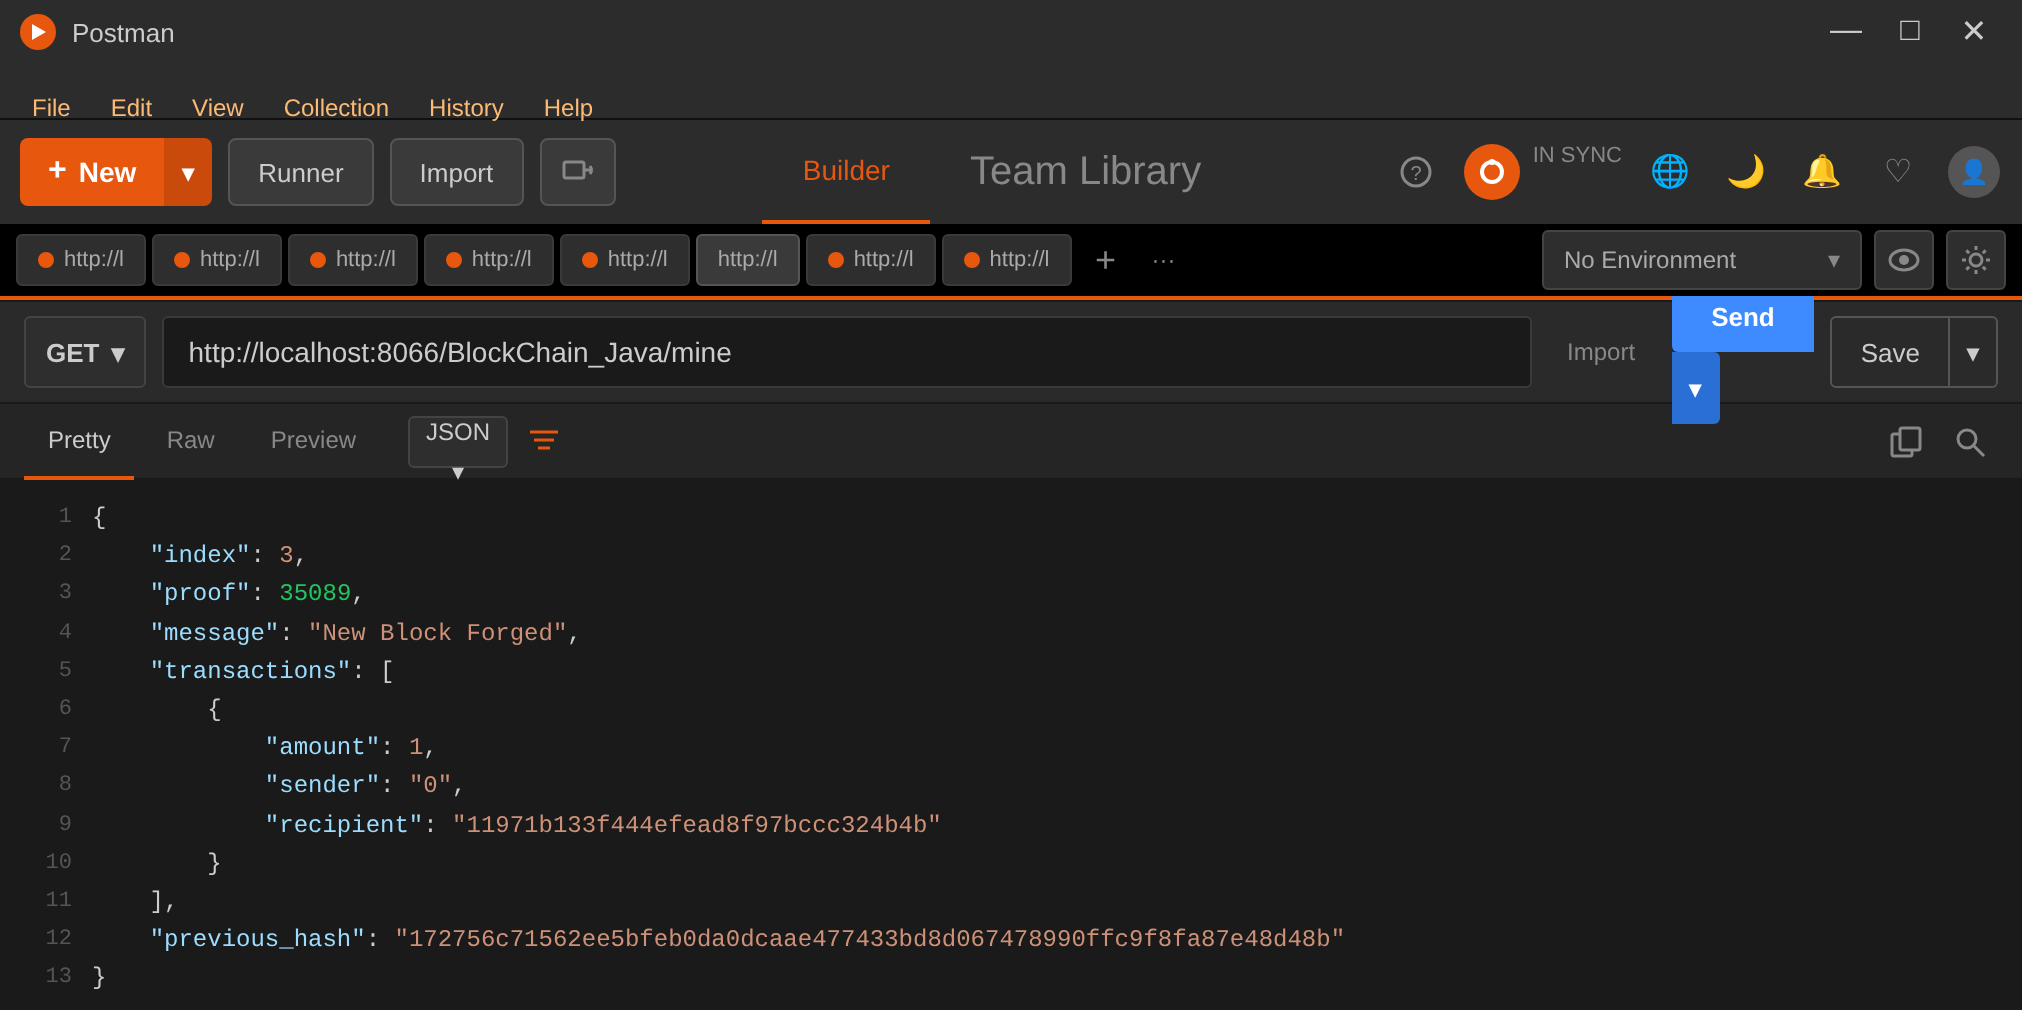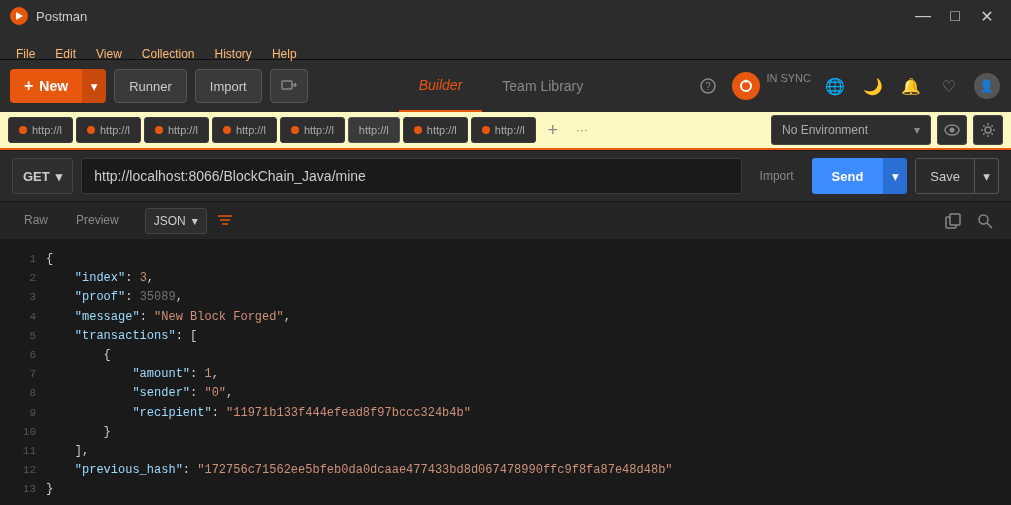--- a/index.html
+++ b/index.html
@@ -16,22 +16,22 @@
     
     .menubar { background: #2c2c2c; height: 28px; display: flex; align-items: center; padding: 0 8px; gap: 4px; border-bottom: 1px solid #111; }
     .menu-item { color: #fdba74; font-size: 12px; padding: 4px 8px; cursor: pointer; border-radius: 3px; margin-top: 16px; }
 
     
     .toolbar { background: #2c2c2c; height: 52px; display: flex; align-items: center; padding: 0 10px; gap: 8px; }
     .btn-new { background: #e8570e; border: none; color: white; font-size: 14px; font-weight: bold; padding: 0 14px; height: 34px; border-radius: 4px 0 0 4px; cursor: pointer; display: flex; align-items: center; gap: 6px; }
     .btn-new-arrow { background: #c94a0b; border: none; color: white; height: 34px; width: 24px; border-radius: 0 4px 4px 0; cursor: pointer; display: flex; align-items: center; justify-content: center; }
     .btn-toolbar { background: #3a3a3a; border: 1px solid #555; color: #ccc; font-size: 13px; padding: 0 14px; height: 34px; border-radius: 4px; cursor: pointer; }
     .toolbar-center { flex: 1; display: flex; justify-content: center; gap: 0; }
-    .tab-builder { color: #e8570e; font-size: 14px; padding: 0 20px; height: 52px; display: flex; align-items: center; border-bottom: 2px solid #e8570e; cursor: pointer; font-style: italic; }
-    .tab-teamlib { color: #888; font-size: 14px; padding: 0 20px; height: 52px; display: flex; align-items: center; cursor: pointer; }
+    .tab-builder { color: #e8570e; font-size: 14px; padding: 0 20px; height: 52px; display: flex; align-items: center; border-bottom: 2px solid #e8570e; cursor: pointer; }
+    .tab-teamlib { color: #888; font-size: 20px; padding: 0 20px; height: 52px; display: flex; align-items: center; cursor: pointer; }
     .toolbar-right { display: flex; align-items: center; gap: 10px; }
     .sync-area { display: flex; align-items: flex-start; gap: 6px; }
     .sync-circle { width: 28px; height: 28px; background: #e8570e; border-radius: 50%; display: flex; align-items: center; justify-content: center; }
     .sync-text { color: #888; font-size: 11px; }
     .icon-btn { background: none; border: none; color: #888; font-size: 16px; cursor: pointer; width: 28px; height: 28px; display: flex; align-items: center; justify-content: center; }
     .request-tab { background: #2e2e2e; border: 1px solid #3a3a3a; color: #aaa; font-size: 11px; padding: 0 10px; height: 26px; border-radius: 3px; cursor: pointer; display: flex; align-items: center; gap: 5px; max-width: 80px; overflow: hidden; white-space: nowrap; }
     .request-tab.active { background: #3a3a3a; border-color: #555; }
     .dot { width: 8px; height: 8px; border-radius: 50%; background: #e8570e; flex-shrink: 0; }
     .tab-add { background: none; border: none; color: #888; font-size: 18px; cursor: pointer; width: 28px; height: 28px; display: flex; align-items: center; justify-content: center; }
     .tab-more { background: none; border: none; color: #888; font-size: 12px; cursor: pointer; padding: 0 6px; }
@@ -45,34 +45,34 @@
     .params-btn { background: none; border: none; color: #888; font-size: 12px; cursor: pointer; padding: 0 10px; }
     .btn-send { background: #3d8bff; border: none; color: white; font-size: 13px; font-weight: bold; padding: 0 20px; height: 36px; border-radius: 3px 0 0 3px; cursor: pointer; }
     .btn-send-arrow { background: #2a6fd6; border: none; color: white; height: 36px; width: 24px; border-radius: 0 3px 3px 0; cursor: pointer; display: flex; align-items: center; justify-content: center; }
     .btn-save { background: none; border: 1px solid #555; color: #ccc; font-size: 13px; padding: 0 14px; height: 36px; border-radius: 3px 0 0 3px; cursor: pointer; }
     .btn-save-arrow { background: none; border: 1px solid #555; border-left: none; color: #ccc; height: 36px; width: 24px; border-radius: 0 3px 3px 0; cursor: pointer; display: flex; align-items: center; justify-content: center; }
 
     
     .response-tabs { background: #252525; height: 38px; display: flex; align-items: center; padding: 0 12px; gap: 4px; border-bottom: 1px solid #1a1a1a; }
     .resp-tab { color: #888; font-size: 12px; padding: 0 12px; height: 38px; display: flex; align-items: center; cursor: pointer; border-bottom: 2px solid transparent; }
     .resp-tab.active { color: #ccc; border-bottom: 2px solid #e8570e; }
-    .format-select { background: #2e2e2e; border: 1px solid #444; color: #ccc; font-size: 12px; padding: 0 8px; height: 26px; border-radius: 3px; display: flex; align-items: center; gap: 6px; cursor: pointer; margin-left: 10px; }
+    .format-select { background: #2e2e2e; border: 1px solid #444; color: #ccc; font-size: 12px; padding: 0 8px; height: 26px; border-radius: 3px; display: flex; align-items: center; gap: 6px; cursor: pointer; margin-left: 10px; flex-direction: column; }
     .resp-icon-btn { background: none; border: none; color: #888; font-size: 16px; cursor: pointer; width: 28px; height: 28px; display: flex; align-items: center; justify-content: center; }
     .resp-right { margin-left: auto; display: flex; align-items: center; gap: 4px; }
 
     
     .code-area { background: #1a1a1a; flex: 1; padding: 10px 0; font-family: 'Courier New', monospace; font-size: 12px; line-height: 1.6; overflow: auto; }
     .code-line { display: flex; align-items: flex-start; padding: 0 8px; }
     .line-num { color: #555; width: 28px; text-align: right; margin-right: 10px; flex-shrink: 0; user-select: none; font-size: 11px; padding-top: 1px; }
     .code-content { color: #ccc; white-space: pre; }
     .c-brace { color: #ccc; }
     .c-key { color: #9cdcfe; }
     .c-num { color: #ce9178; }
     .c-str { color: #ce9178; }
-    .c-orange { color: #737373; }
+    .c-orange { color: #22c55e; }
 
     .orange-underline { width: 100%; height: 2px; background: #e8570e; }
   </style>
 </head>
 <body>
 
 <div class="titlebar">
   <div class="titlebar-left">
     <svg class="titlebar-logo" viewBox="0 0 18 18">
       <circle cx="9" cy="9" r="9" fill="#e8570e"></circle>
@@ -141,21 +141,21 @@
     <button class="icon-btn">🔔</button>
     <button class="icon-btn">♡</button>
     <button class="icon-btn">
       <div style="width:26px;height:26px;background:#555;border-radius:50%;display:flex;align-items:center;justify-content:center;">
         <span style="color:#ccc;font-size:12px">👤</span>
       </div>
     </button>
   </div>
 </div>
 
-<div style="background:#fef9c3;height:36px;display:flex;align-items:center;padding:0 8px;gap:3px;position:relative;">
+<div style="background:#000000;height:36px;display:flex;align-items:center;padding:0 8px;gap:3px;position:relative;">
   <div class="request-tab">
       <span class="dot"></span>
       <span>http://l</span>
     </div>
   <div class="request-tab">
       <span class="dot"></span>
       <span>http://l</span>
     </div>
   <div class="request-tab">
       <span class="dot"></span>
@@ -205,31 +205,32 @@
 
 <div class="orange-underline"></div>
 
 <div class="request-bar">
   <div class="method-select">
     <span>GET</span>
     <span>▾</span>
   </div>
   <input class="url-input" type="text" value="http://localhost:8066/BlockChain_Java/mine" style="">
   <button class="params-btn">Import</button>
-  <div style="display:flex;">
+  <div style="display:flex;flex-direction:column;">
     <button class="btn-send">Send</button>
     <button class="btn-send-arrow">▾</button>
   </div>
   <div style="display:flex;">
     <button class="btn-save">Save</button>
     <button class="btn-save-arrow">▾</button>
   </div>
 </div>
 
 <div class="response-tabs">
+  <div class="resp-tab active">Pretty</div>
   <div class="resp-tab">Raw</div>
   <div class="resp-tab">Preview</div>
   <div class="format-select">
     <span>JSON</span>
     <span>▾</span>
   </div>
   <button class="resp-icon-btn">
     <svg width="16" height="14" viewBox="0 0 16 14">
         <line x1="1" y1="2" x2="15" y2="2" stroke="#e8570e" stroke-width="1.5"></line>
         <line x1="3" y1="6" x2="13" y2="6" stroke="#e8570e" stroke-width="1.5"></line>

